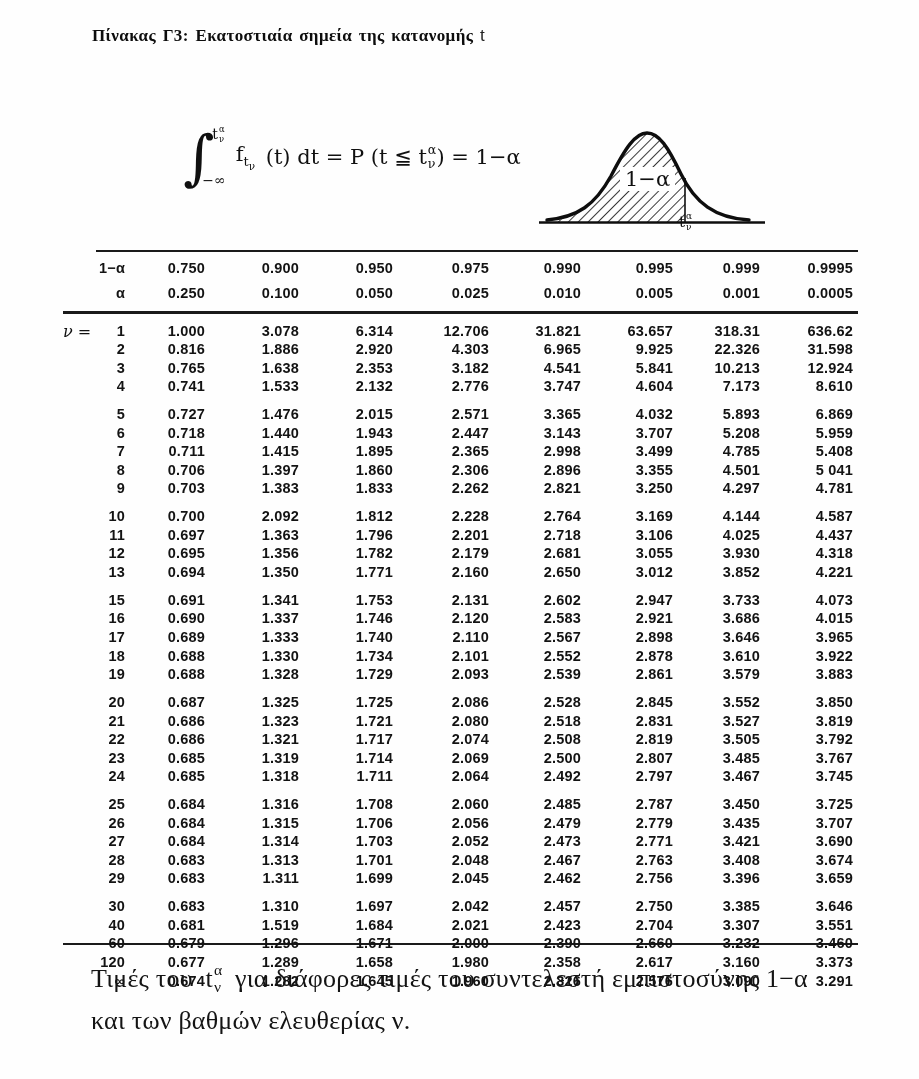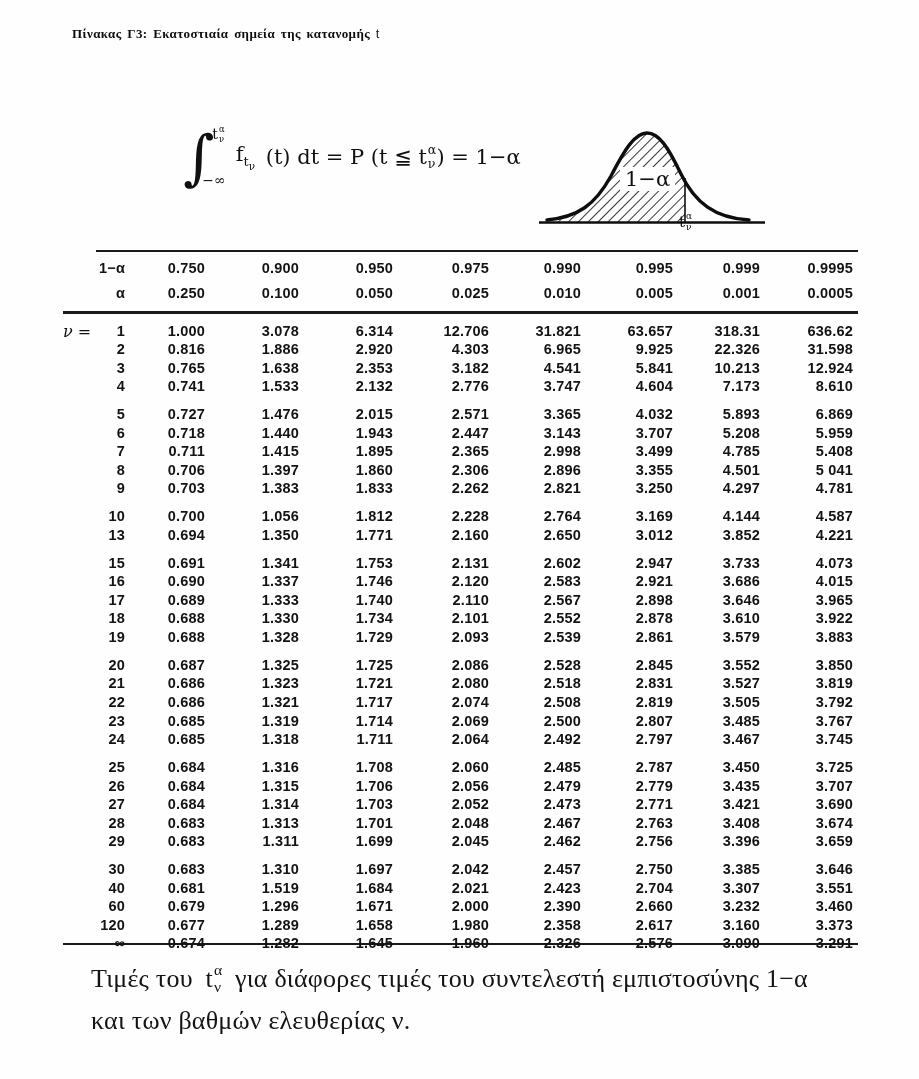--- a/index.html
+++ b/index.html
@@ -5,21 +5,21 @@
   html,body{margin:0;padding:0;}
   body{
     width:919px;height:1079px;position:relative;
     background:#fefefe;color:#101010;overflow:hidden;
     font-family:"Liberation Serif",serif;
   }
   .abs{position:absolute;}
 
   
   .page-title{
-    left:72px;top:26px;font-size:13px;font-weight:bold;
+    left:92px;top:26px;font-size:17px;font-weight:bold;
     letter-spacing:.4px;word-spacing:2px;color:#0d0d0d;
   }
   .title-suffix{font-weight:normal;font-family:"Liberation Sans",sans-serif;color:#222;}
 
   
   .tstack{display:inline-flex;align-items:center;white-space:nowrap;}
   .tstack .scripts{display:inline-flex;flex-direction:column;font-size:.60em;line-height:.95;margin-left:1px;}
   .tstack .scripts .sup{transform:translateY(-1px);}
   .tstack .scripts .sub{transform:translateY(1px);}
 
@@ -257,27 +257,49 @@
         <span class="tcell">2.821</span>
         <span class="tcell">3.250</span>
         <span class="tcell">4.297</span>
         <span class="tcell">4.781</span>
       </div>
     </div>
     <div class="group">
       <div class="trow">
         <span class="tcell row-label">10</span>
         <span class="tcell">0.700</span>
-        <span class="tcell">1.056</span>
+        <span class="tcell">2.092</span>
         <span class="tcell">1.812</span>
         <span class="tcell">2.228</span>
         <span class="tcell">2.764</span>
         <span class="tcell">3.169</span>
         <span class="tcell">4.144</span>
         <span class="tcell">4.587</span>
+      </div>
+      <div class="trow">
+        <span class="tcell row-label">11</span>
+        <span class="tcell">0.697</span>
+        <span class="tcell">1.363</span>
+        <span class="tcell">1.796</span>
+        <span class="tcell">2.201</span>
+        <span class="tcell">2.718</span>
+        <span class="tcell">3.106</span>
+        <span class="tcell">4.025</span>
+        <span class="tcell">4.437</span>
+      </div>
+      <div class="trow">
+        <span class="tcell row-label">12</span>
+        <span class="tcell">0.695</span>
+        <span class="tcell">1.356</span>
+        <span class="tcell">1.782</span>
+        <span class="tcell">2.179</span>
+        <span class="tcell">2.681</span>
+        <span class="tcell">3.055</span>
+        <span class="tcell">3.930</span>
+        <span class="tcell">4.318</span>
       </div>
       <div class="trow">
         <span class="tcell row-label">13</span>
         <span class="tcell">0.694</span>
         <span class="tcell">1.350</span>
         <span class="tcell">1.771</span>
         <span class="tcell">2.160</span>
         <span class="tcell">2.650</span>
         <span class="tcell">3.012</span>
         <span class="tcell">3.852</span>

